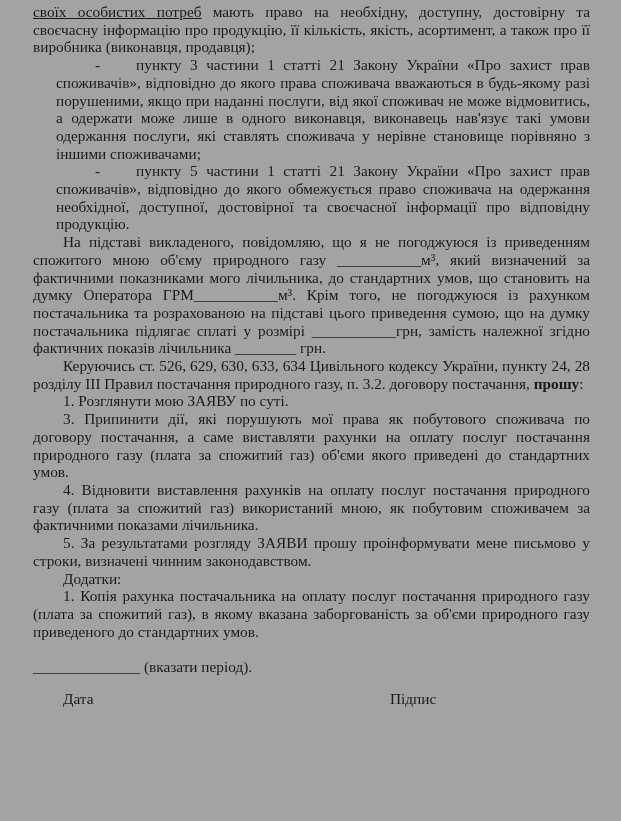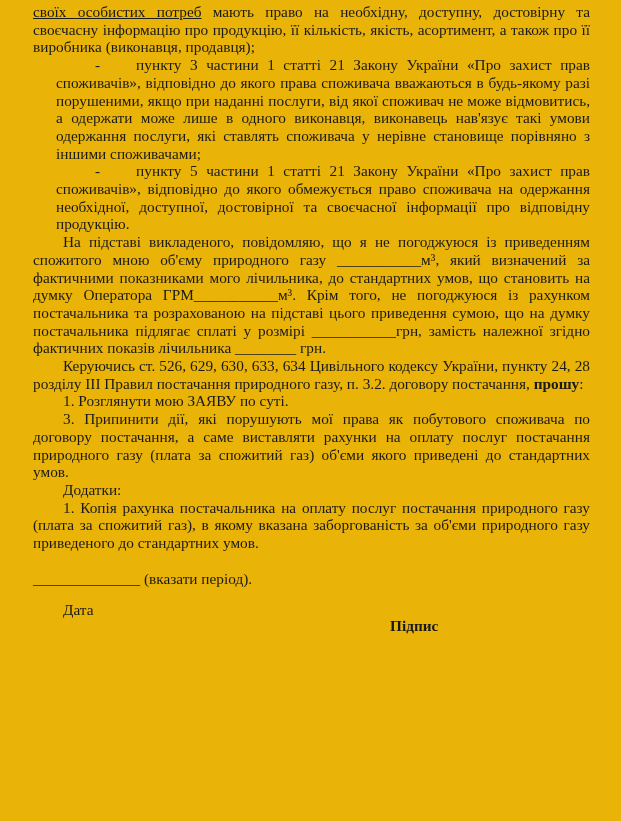--- a/index.html
+++ b/index.html
@@ -36,43 +36,45 @@
   .ul { text-decoration: underline; }
   .attach-heading { }
   .blank { letter-spacing: 0; }
   .sig-row {
     position: relative;
     margin-top: 14px;
     height: 18px;
     text-align: left;
   }
   .sig-date { margin-left: 30px; }
-  .sig-sign { position: absolute; left: 357px; top: 16px; font-weight: bold; }
+  .sig-sign { position: absolute; left: 357px; top: 0; }
 </style>
 </head>
 <body>
 
-<div class="page" style="background: #eab308; color: rgb(26, 26, 26);">
+<div class="page" style="background: #a3a3a3; color: rgb(26, 26, 26);">
 
   <p class="para noindent"><span class="ul">своїх особистих потреб</span><span> мають право на необхідну, доступну, достовірну та своєчасну інформацію про продукцію, її кількість, якість, асортимент, а також про її виробника (виконавця, продавця);</span></p>
 
   <p class="para bullet"><span>-</span><span class="tab"></span><span>пункту 3 частини 1 статті 21 Закону України «Про захист прав споживачів», відповідно до якого права споживача вважаються в будь-якому разі порушеними, якщо при наданні послуги, від якої споживач не може відмовитись, а одержати може лише в одного виконавця, виконавець нав'язує такі умови одержання послуги, які ставлять споживача у нерівне становище порівняно з іншими споживачами;</span></p>
 
   <p class="para bullet"><span>-</span><span class="tab"></span><span>пункту 5 частини 1 статті 21 Закону України «Про захист прав споживачів», відповідно до якого обмежується право споживача на одержання необхідної, доступної, достовірної та своєчасної інформації про відповідну продукцію.</span></p>
 
   <p class="para bold"><span>На підставі викладеного, повідомляю, що я не погоджуюся із приведенням спожитого мною об'єму природного газу </span><span class="blank">___________</span><span>м³, який визначений за фактичними показниками мого лічильника, до стандартних умов, що становить на думку Оператора ГРМ</span><span class="blank">___________</span><span>м³. Крім того, не погоджуюся із рахунком постачальника та розрахованою на підставі цього приведення сумою, що на думку постачальника підлягає сплаті у розмірі </span><span class="blank">___________</span><span>грн, замість належної згідно фактичних показів лічильника </span><span class="blank">________</span><span> грн.</span></p>
 
   <p class="para"><span>Керуючись ст. 526, 629, 630, 633, 634 Цивільного кодексу України, пункту 24, 28 розділу ІІІ Правил постачання природного газу, п. 3.2. договору постачання, </span><b>прошу</b><span>:</span></p>
 
   <p class="para"><span>1. Розглянути мою ЗАЯВУ по суті.</span></p>
 
 
   <p class="para"><span>3. Припинити дії, які порушують мої права як побутового споживача по договору постачання, а саме виставляти рахунки на  оплату  послуг постачання природного газу (плата за спожитий газ) об'єми якого приведені до стандартних умов.</span></p>
 
+  <p class="para"><span>4. Відновити виставлення рахунків на оплату послуг постачання природного газу (плата за спожитий газ) використаний мною, як побутовим споживачем за фактичними показами лічильника.</span></p>
 
+  <p class="para"><span>5. За результатами розгляду ЗАЯВИ прошу проінформувати мене письмово у строки, визначені чинним законодавством.</span></p>
 
   <p class="para bold attach-heading">Додатки:</p>
 
   <p class="para"><span>1. Копія рахунка постачальника на  оплату  послуг постачання природного газу (плата за спожитий газ), в якому вказана заборгованість за об'єми природного газу приведеного до стандартних умов.</span></p>
 
   <p class="para"><br><span class="blank">______________</span><span> (вказати період).</span></p>
 
 
   <div class="sig-row">
     <span class="sig-date">Дата</span>

